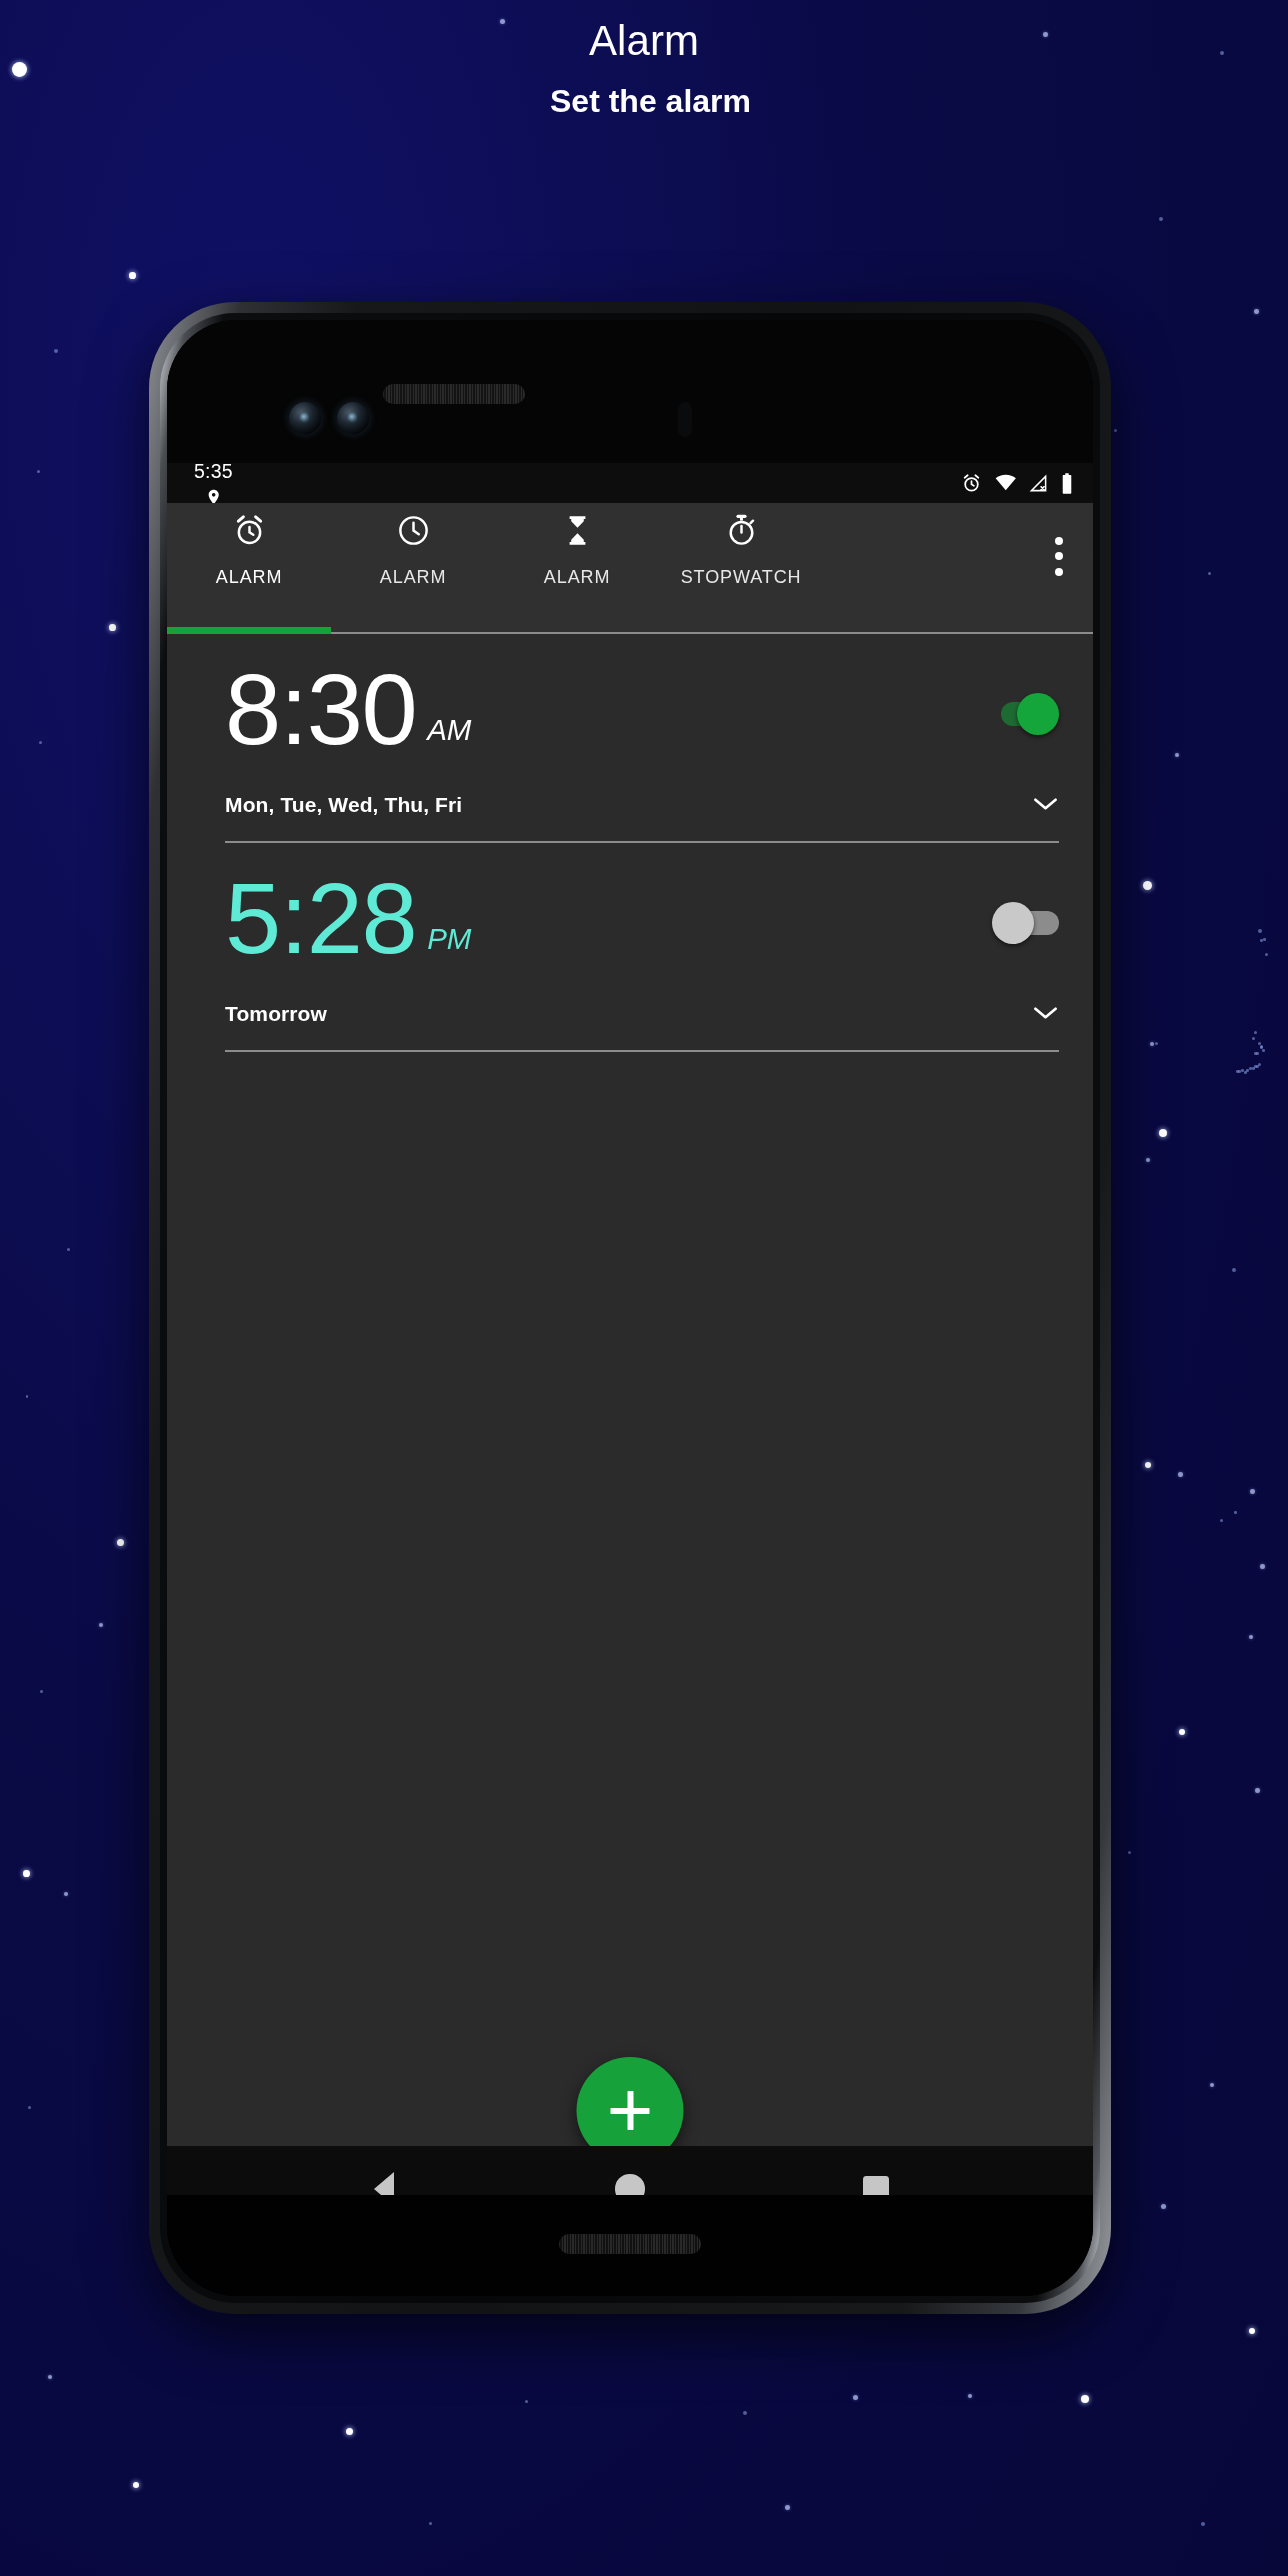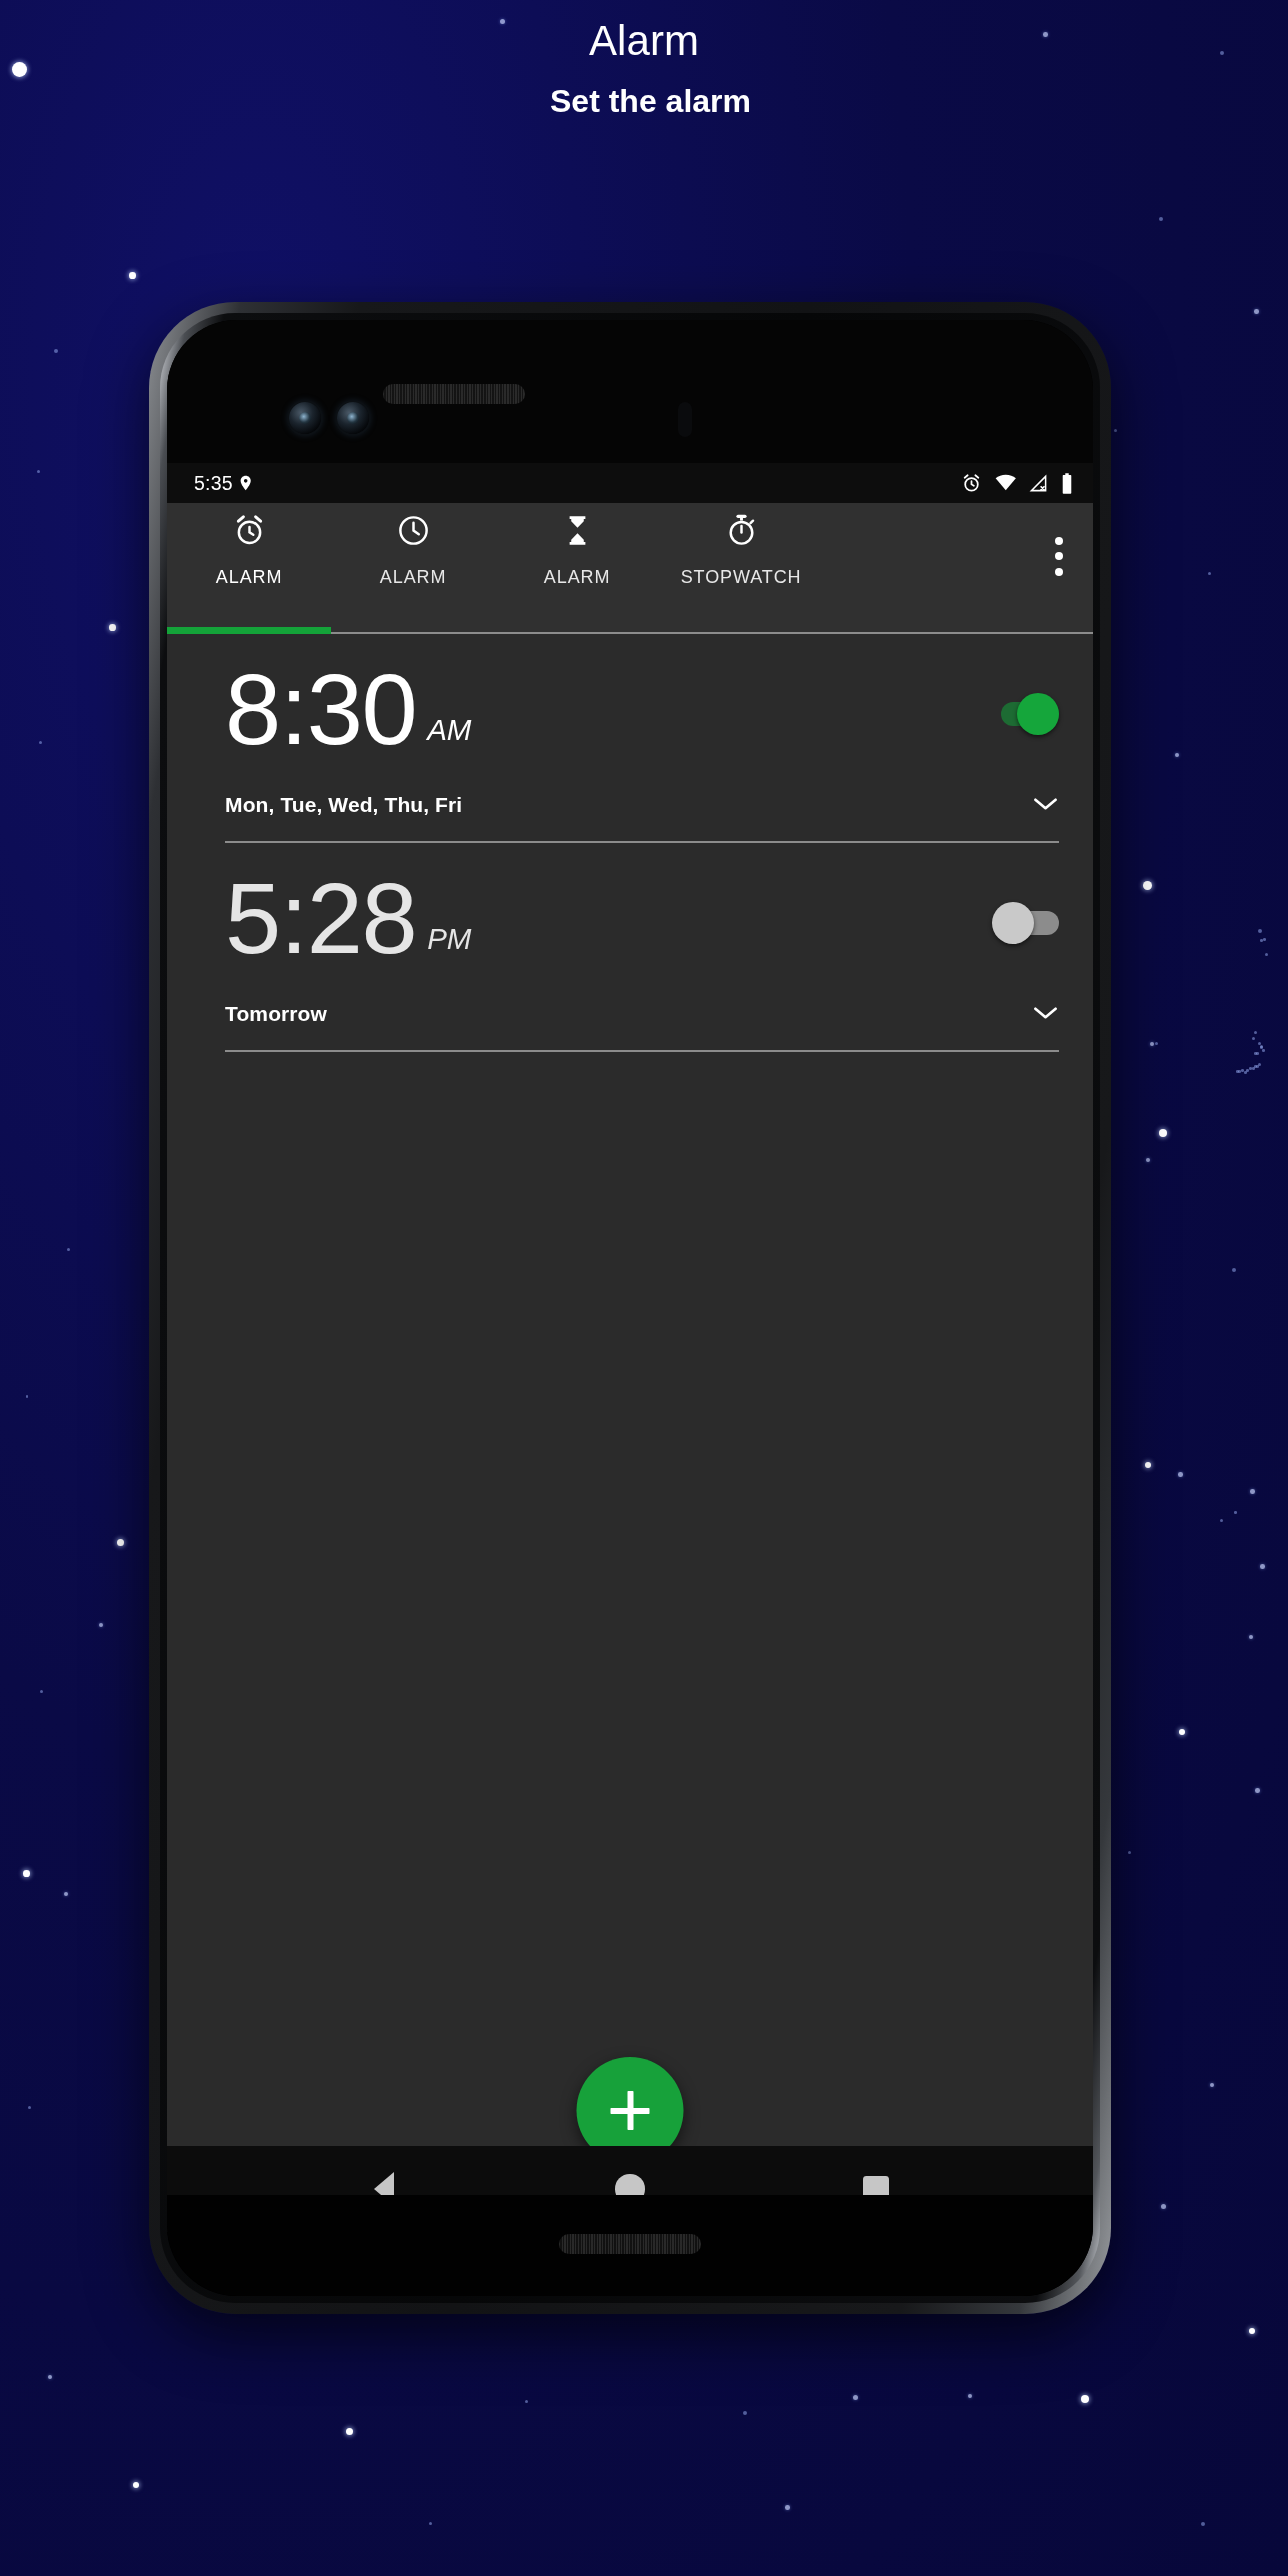--- a/index.html
+++ b/index.html
@@ -67,21 +67,21 @@
                     opacity:.9; }
 
   
   #viewport { position:absolute; left:0; top:143px; width:100%; height:1769px;
               background:#2b2b2b; overflow:hidden; }
 
   
   #statusbar { height:40px; background:#0d0d0d; display:flex; align-items:center;
                padding:0 20px 0 27px; color:#ffffff; }
   #clock-time { font-size:19.5px; letter-spacing:0.2px; }
-  #sb-left { display:flex; align-items:center; gap:4px; }
+  #sb-left { display:flex; align-items:center; gap:4px;flex-direction:column; }
   #sb-right { margin-left:auto; display:flex; align-items:center; gap:12.7px; }
   .sbicon { display:block; }
 
   
   #tabbar { height:131px; background:#303030; position:relative; display:flex;
             align-items:flex-start; padding-top:6.7px; }
   .tab { flex:0 0 auto; width:164px; display:flex; flex-direction:column;
          align-items:center; cursor:pointer; }
   .tab .ticon { height:42px; display:flex; align-items:center; justify-content:center; }
   .tab .tlabel { margin-top:14.8px; font-size:18px; letter-spacing:0.9px;
@@ -95,21 +95,21 @@
   #tab-baseline { position:absolute; left:0; bottom:0; width:100%; height:2px;
                   background:#8c8c8c; }
 
   
   #alarm-list { padding:0 34px;margin-left:24px; }
   .alarm { position:relative; padding-top:28px; }
   .alarm-top { display:flex; align-items:flex-end; }
   .alarm-time { font-size:101px; font-weight:300; line-height:.95; letter-spacing:-1.3px; }
   .alarm-ampm { font-size:29.5px; font-weight:400; margin-left:10.7px; padding-bottom:10.7px;font-style:italic; }
   .alarm.on .alarm-time, .alarm.on .alarm-ampm { color:#ffffff; }
-  .alarm.off .alarm-time, .alarm.off .alarm-ampm { color:#e5e5e5; }
+  .alarm.off .alarm-time, .alarm.off .alarm-ampm { color:#5eead4; }
 
   .toggle { margin-left:auto; margin-bottom:23px; position:relative;
             width:67px; height:42px; cursor:pointer; }
   .track { position:absolute; top:8.7px; width:58px; height:24px; border-radius:12px; }
   .thumb { position:absolute; top:0; width:42px; height:42px; border-radius:50%;
            box-shadow:0 2px 4.7px rgba(0,0,0,.55); }
   .toggle.on  .track { right:0;  background:#1d6b33; }
   .toggle.on  .thumb { right:0;  background:#15a63b; }
   .toggle.off .track { left:9.4px; background:#8c8c8c; }
   .toggle.off .thumb { left:0;   background:#c9c9c9; }

